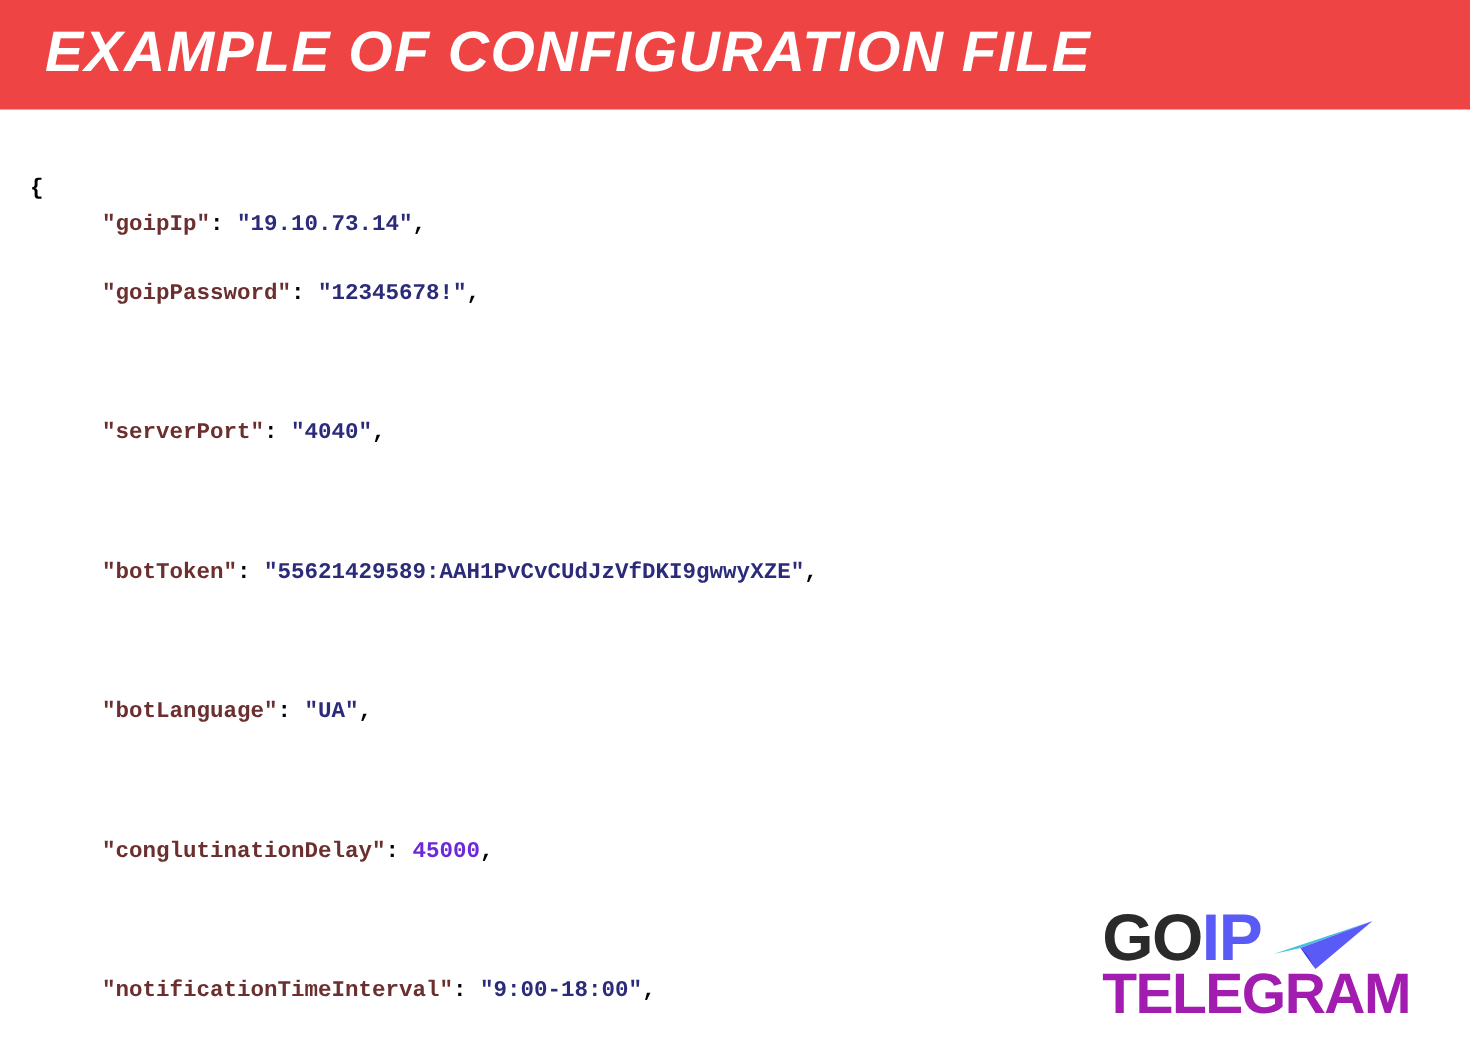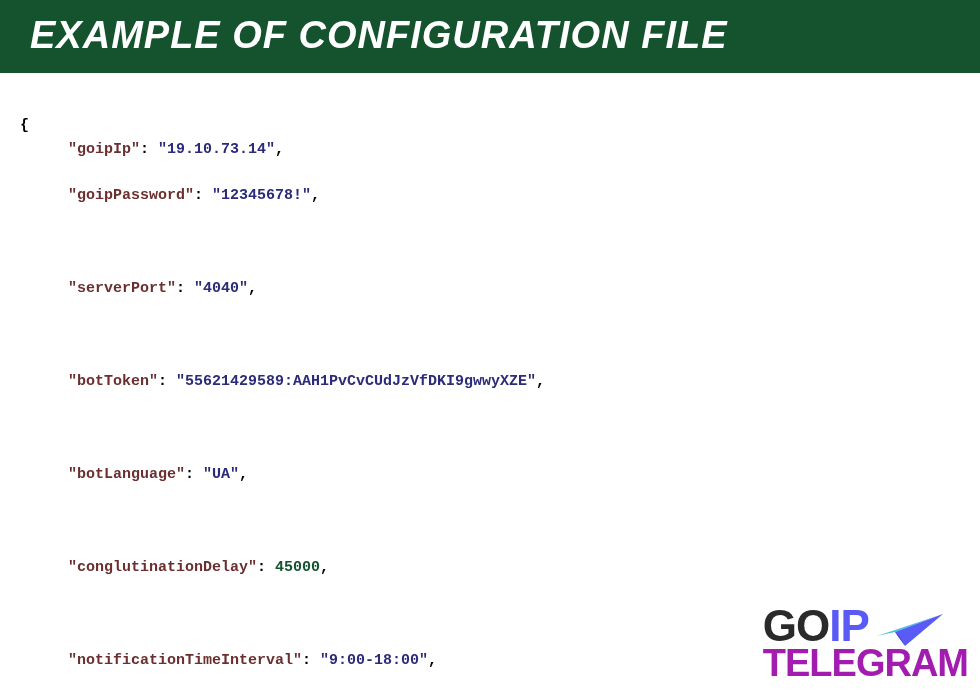--- a/index.html
+++ b/index.html
@@ -5,48 +5,48 @@
   * { margin: 0; padding: 0; box-sizing: border-box; }
   body {
     width: 980px;
     height: 700px;
     background: #ffffff;
     font-family: "Consolas", "Courier New", monospace;
     overflow: hidden;
     position: relative;
   }
   .header {
-    background: #14532d;
+    background: #ef4444;
     color: #ffffff;
     font-family: "Arial Black", Arial, sans-serif;
     font-weight: 900;
     font-style: italic;
     font-size: 38px;
     letter-spacing: 1px;
     padding: 14px 30px 16px 30px;
     text-align: left;
   }
   .code-area {
     padding: 18px 20px 0 20px;
     font-size: 15px;
     line-height: 1.55;
     font-weight: bold;
     color: #000;
     white-space: pre;
   }
   .brace { color: #000; }
   .key   { color: #6b2f2f; }   
   .str   { color: #2b2b7a; }   
-  .num   { color: #14532d; margin-top: 47px; }   
+  .num   { color: #6d28d9; margin-top: 47px; }   
   .punct { color: #000; }
   .ind1 { padding-left: 48px; }
 
   .logo {
     position: absolute;
-    right: 12px;
+    right: 40px;
     bottom: 20px;
     text-align: right;
     font-family: Arial, sans-serif;
   }
   .logo-row1 {
     display: flex;
     align-items: center;
     gap: 6px;
   }
   .logo-go {

